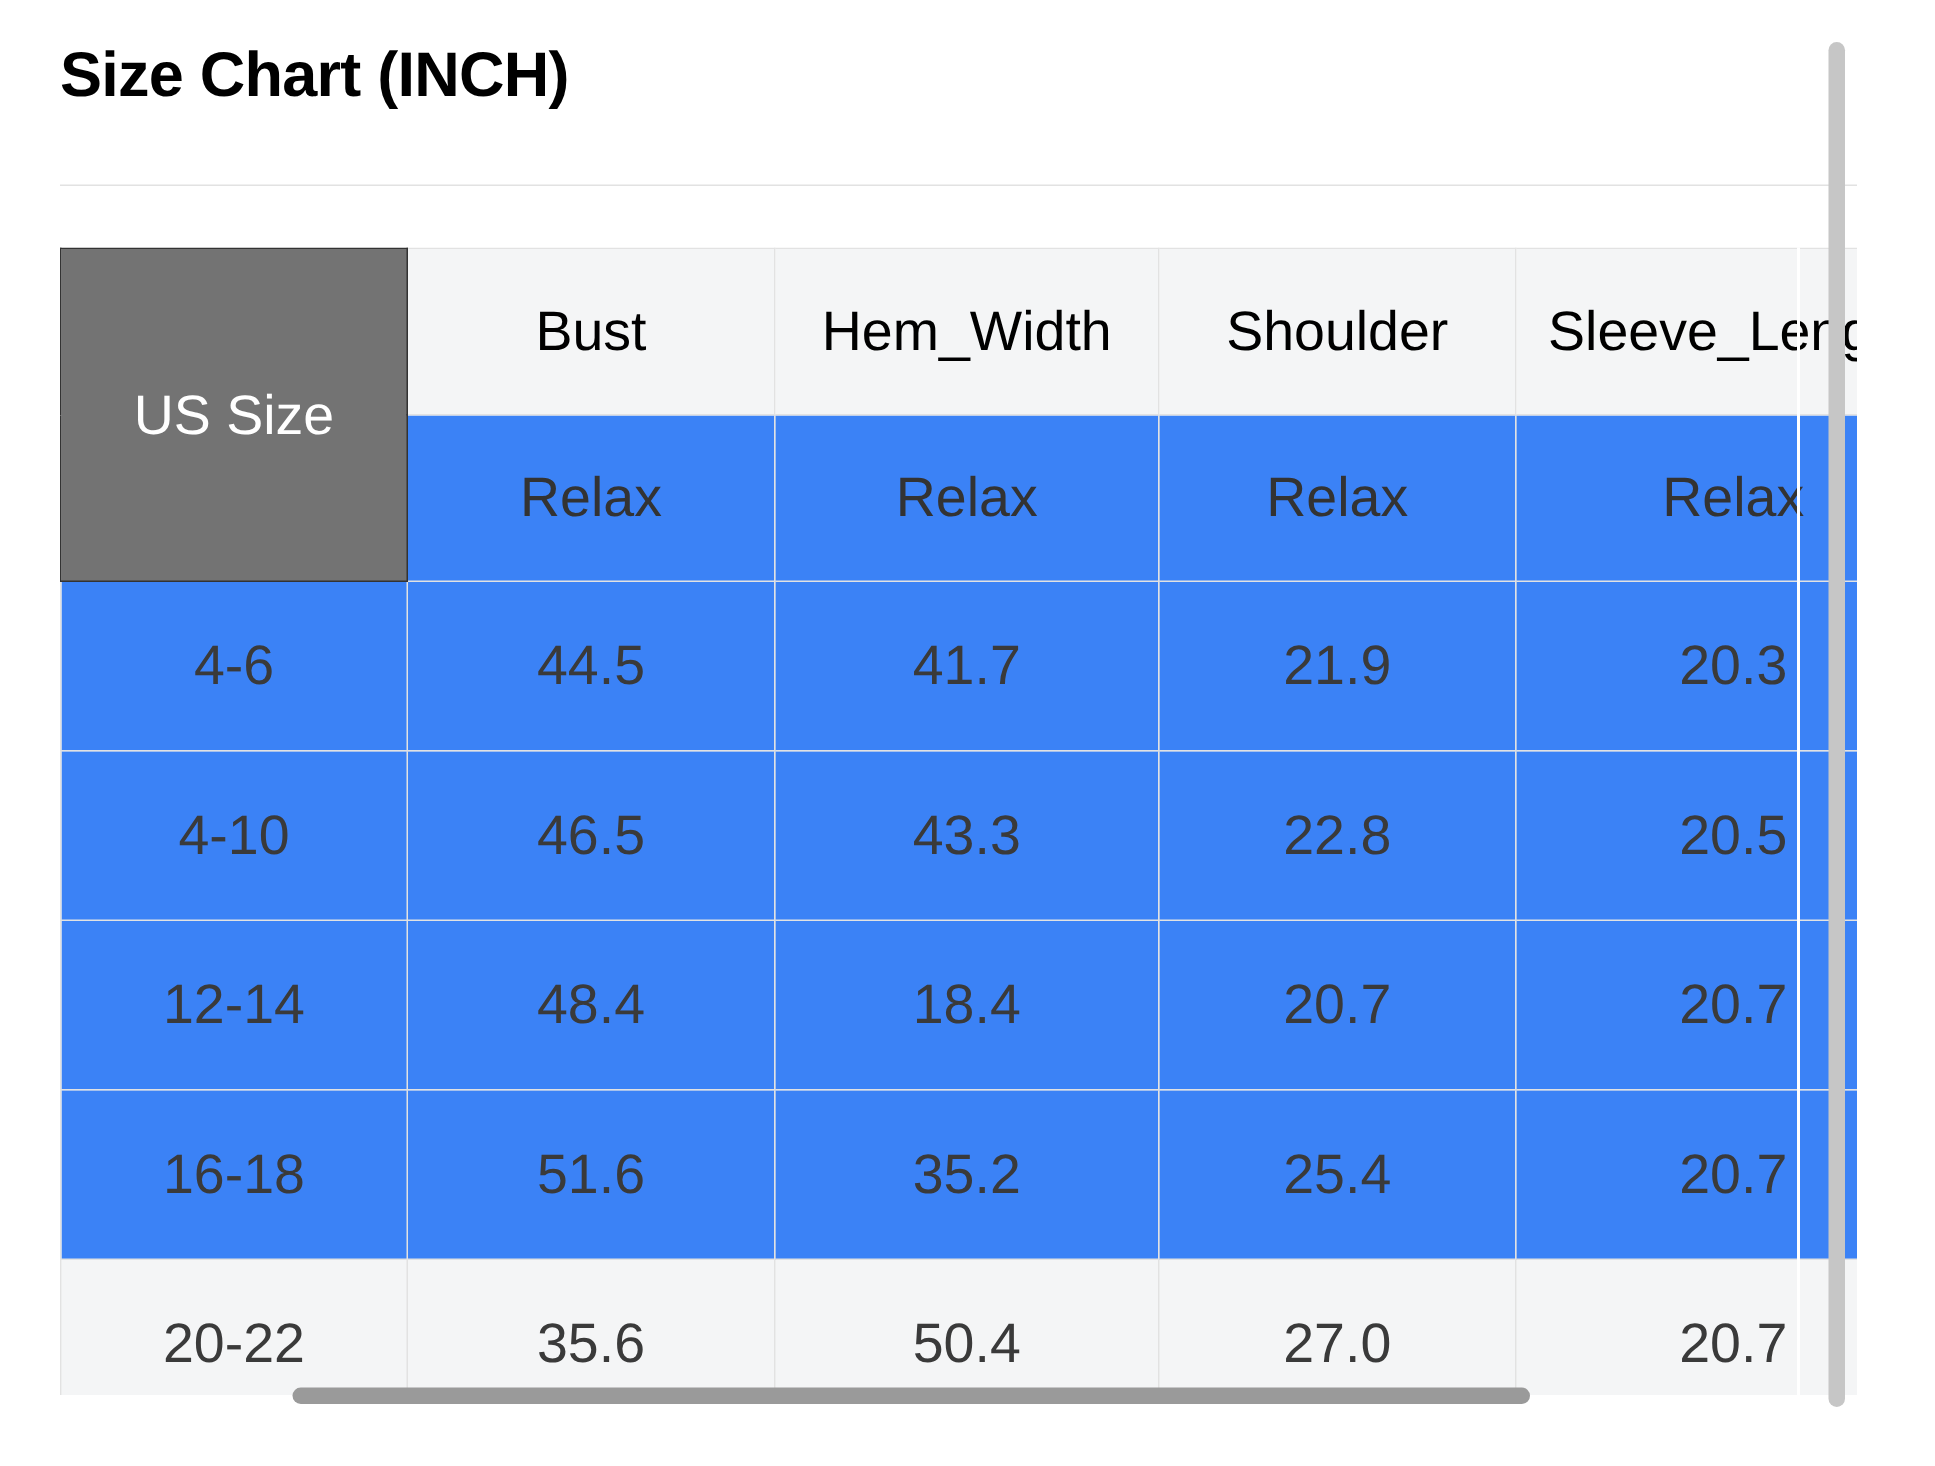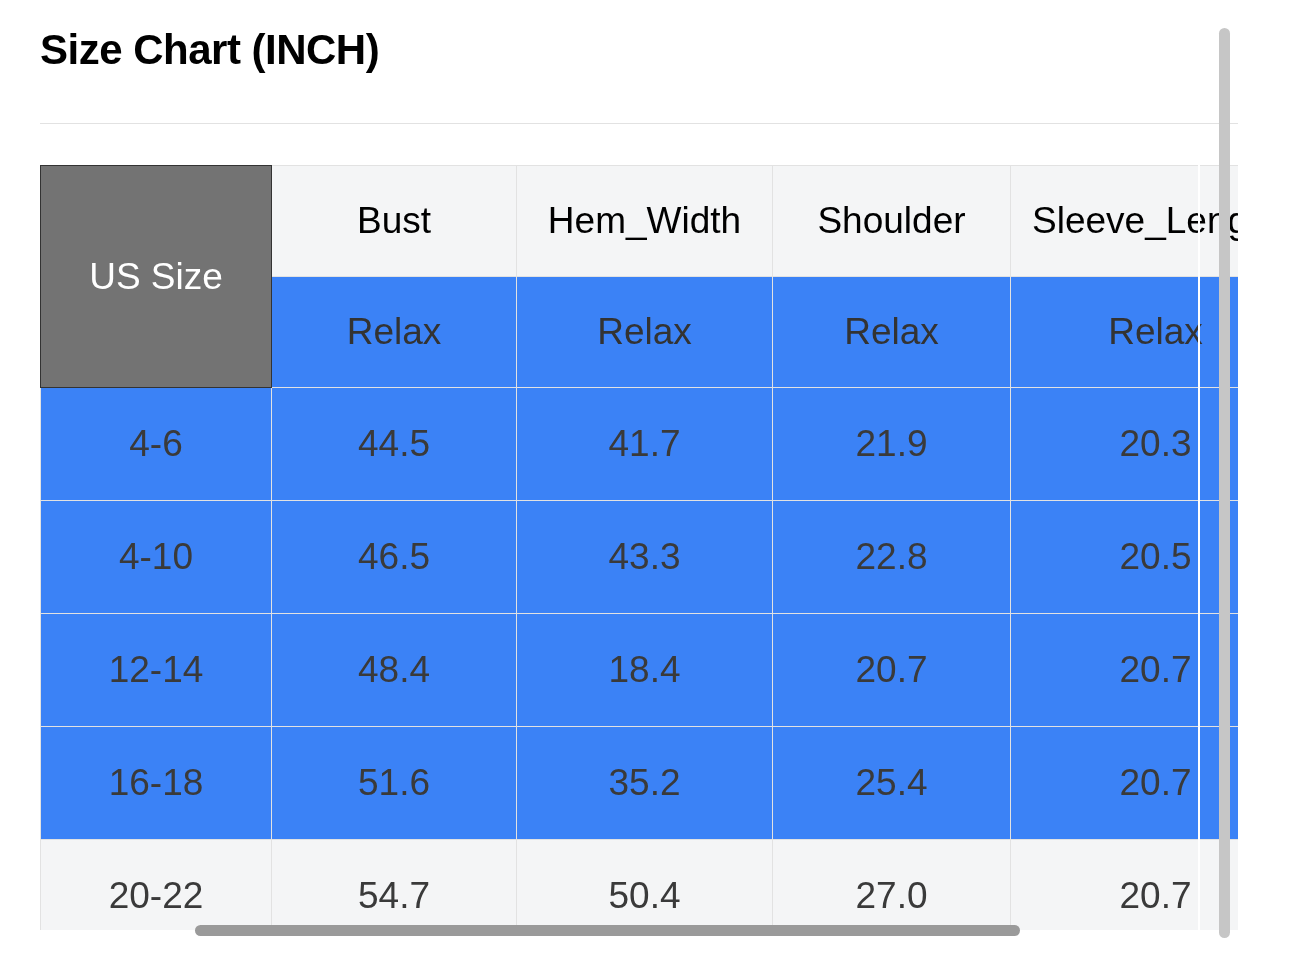--- a/index.html
+++ b/index.html
@@ -175,21 +175,21 @@
         </tr>
         <tr>
           <td>16-18</td>
           <td>51.6</td>
           <td>35.2</td>
           <td>25.4</td>
           <td>20.7</td>
         </tr>
         <tr class="alt">
           <td>20-22</td>
-          <td>54.7</td>
+          <td>35.6</td>
           <td>50.4</td>
           <td>27.0</td>
           <td>20.7</td>
         </tr>
       </tbody>
     </table>
   </div>
 
   <div class="clip-fade"></div>
 

